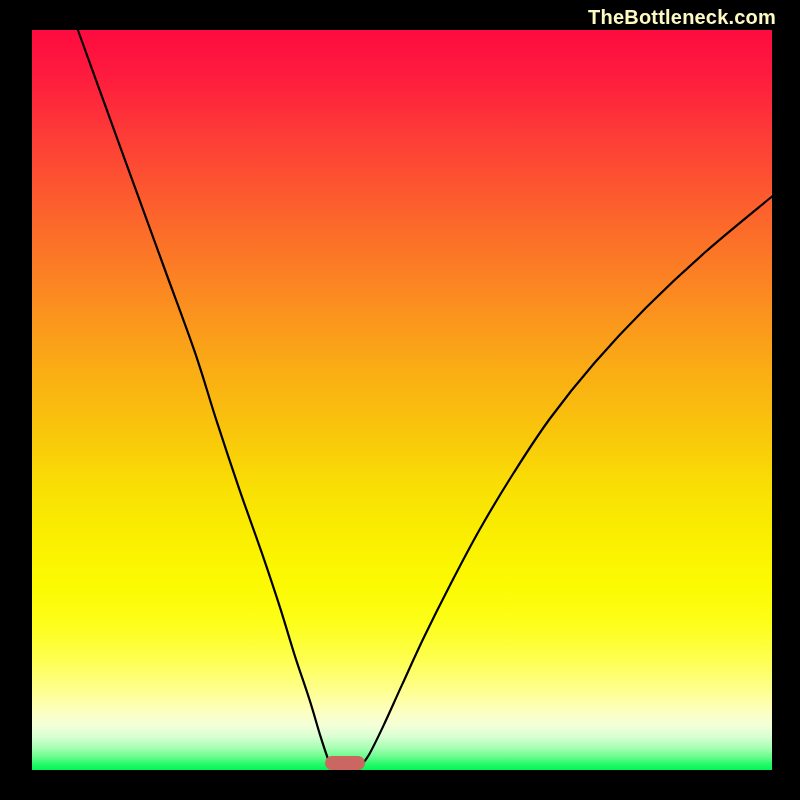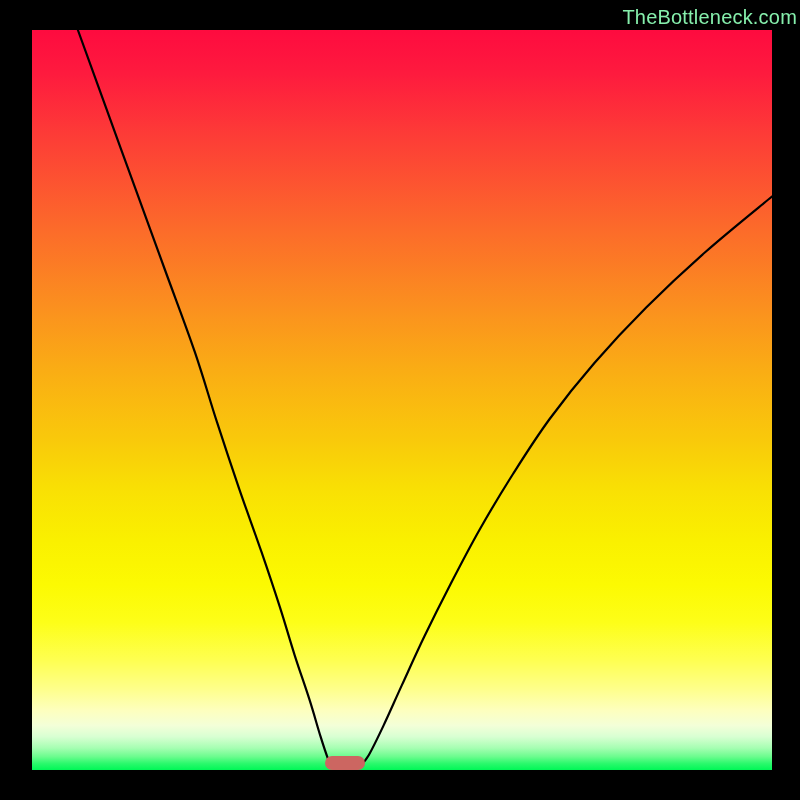--- a/index.html
+++ b/index.html
@@ -62,25 +62,26 @@
     stroke-linecap: round;
   }
   .marker {
     position: absolute;
     background: #cc6661;
     border-radius: 8px;
   }
   .watermark {
     position: absolute;
     top: 6px;
-    right: 3px;
-    color: #86efac;
+    right: 24px;
+    color: #fef9c3;
     font-size: 20px;
     letter-spacing: 0.2px;
     user-select: none;
+    font-weight: bold;
   }
 </style>
 </head>
 <body>
 
 <div class="outer">
 
   <div class="plot-area">
     <svg viewBox="0 0 740 740" preserveAspectRatio="none">
       <path id="left-curve-path" class="curve" d="M 45.88 0.00 C 50.94 13.99, 63.61 49.06, 74.00 77.70 C 84.39 106.34, 92.94 129.80, 103.60 159.10 C 114.26 188.40, 122.54 211.20, 133.20 240.50 C 143.86 269.80, 153.48 294.59, 162.80 321.90 C 172.12 349.21, 177.01 367.56, 185.00 392.20 C 192.99 416.84, 199.21 435.49, 207.20 458.80 C 215.19 482.11, 222.07 500.39, 229.40 521.70 C 236.73 543.01, 241.91 558.55, 247.90 577.20 C 253.89 595.85, 257.37 608.65, 262.70 625.30 C 268.03 641.95, 272.84 655.05, 277.50 669.70 C 282.16 684.35, 285.27 696.04, 288.60 706.70 C 291.93 717.36, 294.00 723.57, 296.00 728.90 C 298.00 734.23, 299.03 734.97, 299.70 736.30"></path>

